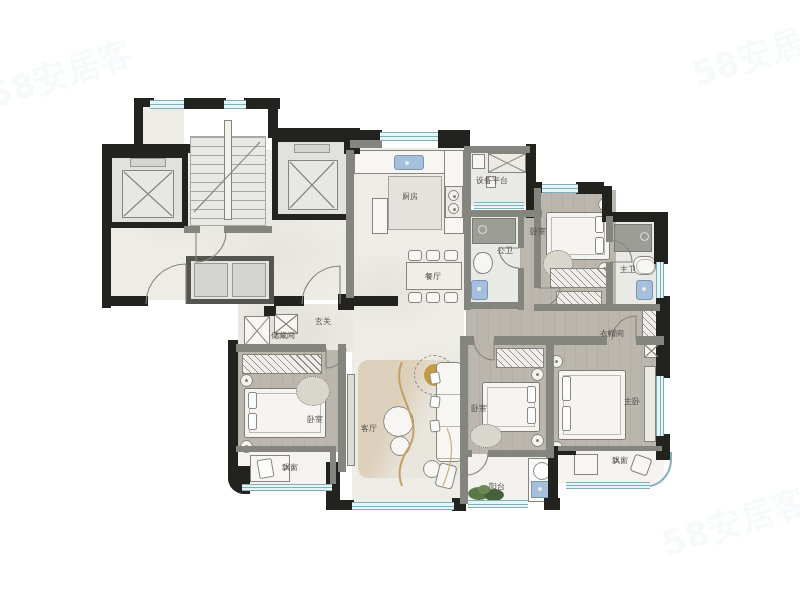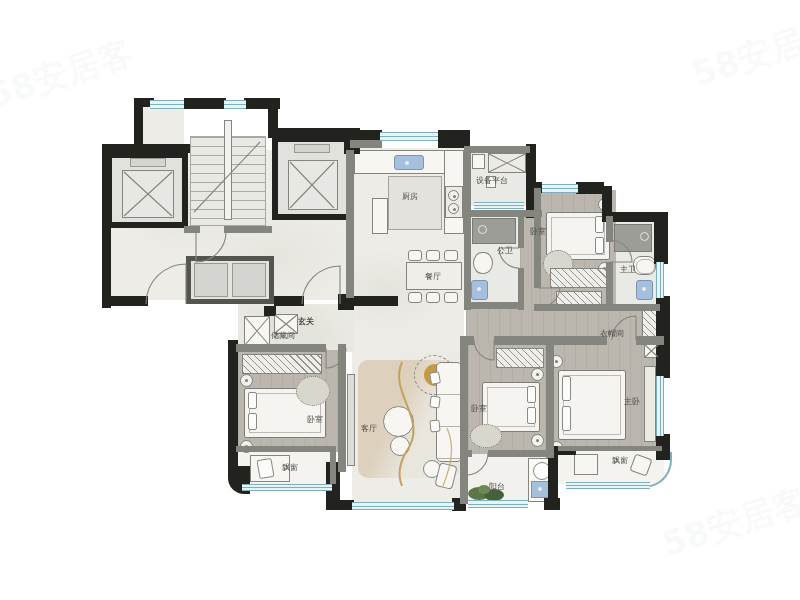--- a/index.html
+++ b/index.html
@@ -299,21 +299,21 @@
     </g>
   </svg>
 
   <div class="lbl" style="left:410px;top:197px;">厨房</div>
   <div class="lbl" style="left:492px;top:181px;">设备平台</div>
   <div class="lbl" style="left:433px;top:277px;">餐厅</div>
   <div class="lbl" style="left:505px;top:251px;">公卫</div>
   <div class="lbl" style="left:538px;top:232px;">卧室</div>
   <div class="lbl" style="left:628px;top:270px;">主卫</div>
   <div class="lbl" style="left:612px;top:334px;">衣帽间</div>
-  <div class="lbl" style="left:306px;top:322px;font-weight:bold;">玄关</div>
+  <div class="lbl" style="left:323px;top:322px;">玄关</div>
   <div class="lbl" style="left:283px;top:336px;">储藏间</div>
   <div class="lbl" style="left:369px;top:429px;">客厅</div>
   <div class="lbl" style="left:315px;top:420px;">卧室</div>
   <div class="lbl" style="left:290px;top:468px;">飘窗</div>
   <div class="lbl" style="left:479px;top:409px;">卧室</div>
   <div class="lbl" style="left:632px;top:402px;">主卧</div>
   <div class="lbl" style="left:497px;top:487px;">阳台</div>
   <div class="lbl" style="left:620px;top:461px;">飘窗</div>
 </div>
 

